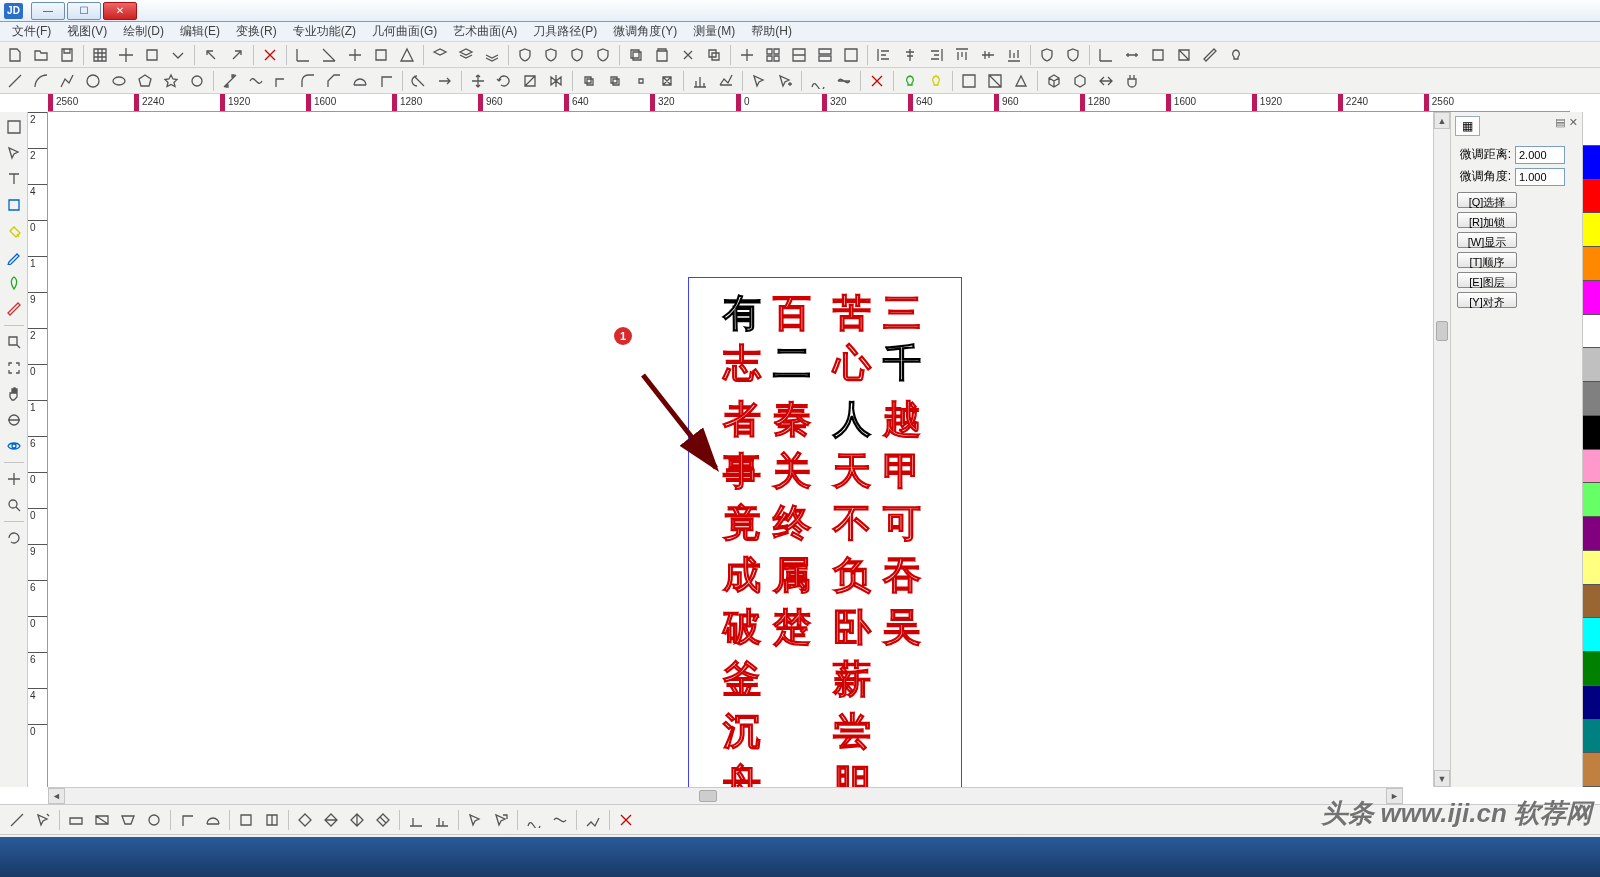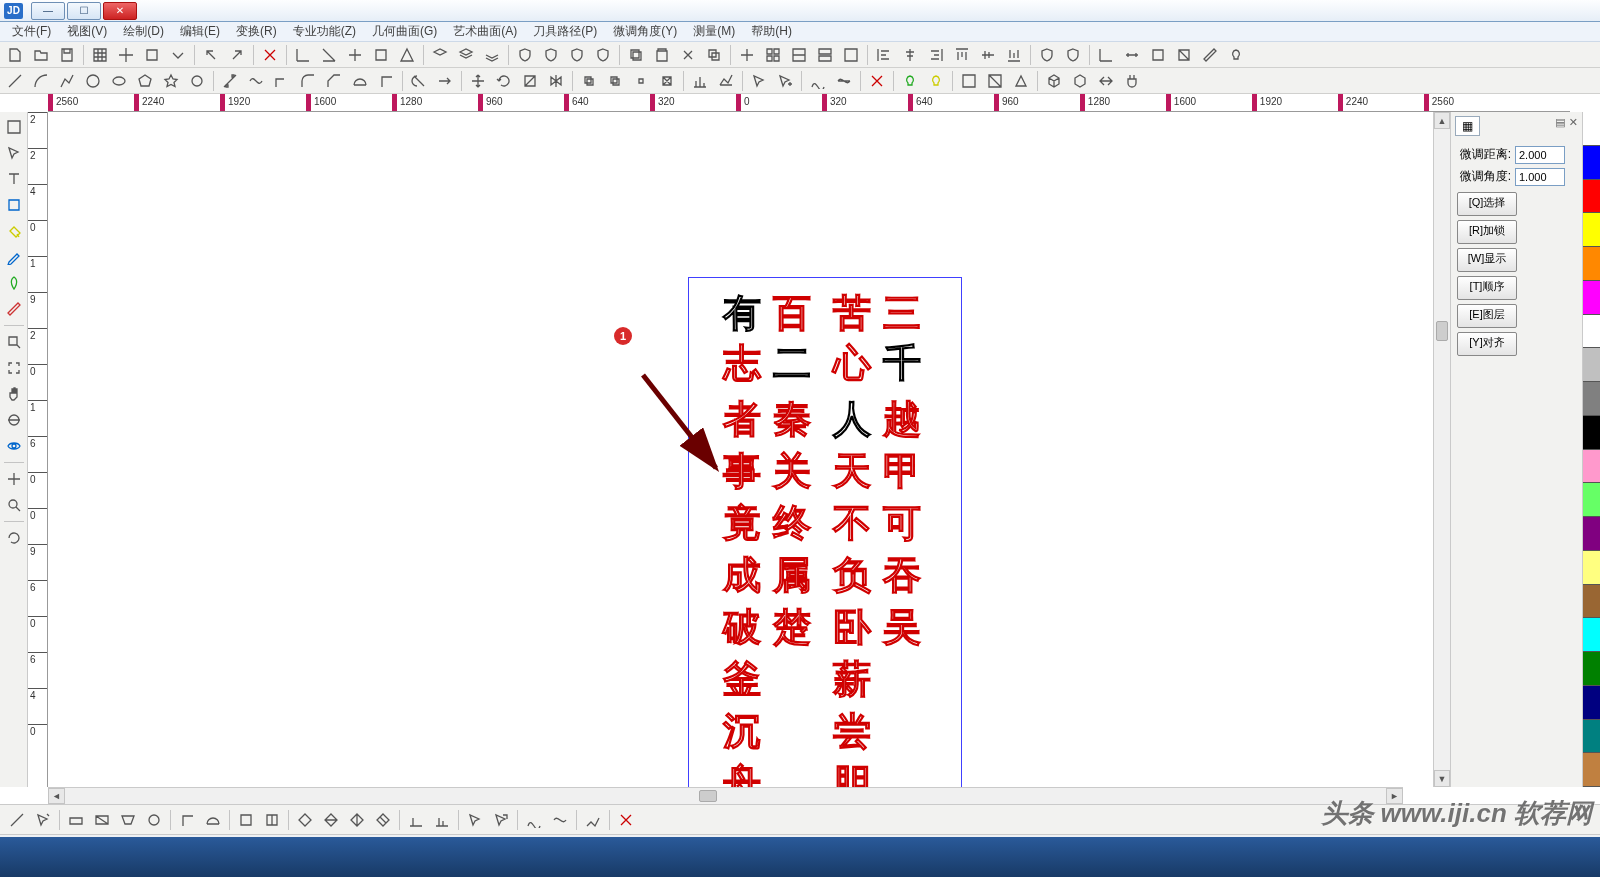--- a/index.html
+++ b/index.html
@@ -38,21 +38,21 @@
 .scroll-v { width: 17px; background: #f0f0f0; border-left: 1px solid #cacaca; display: flex; flex-direction: column; }
 .scroll-track { flex: 1; position: relative; }
 .scroll-thumb { position: absolute; left: 2px; right: 2px; background: #cdcdcd; border: 1px solid #aaa; border-radius: 2px; }
 .scroll-btn { height: 17px; background: #e8e8e8; border: 1px solid #c4c4c4; display: flex; align-items: center; justify-content: center; font-size: 9px; color: #555; }
 .right-panel { width: 150px; background: #f2f2f0; border-left: 1px solid #cacaca; display: flex; }
 .rp-main { flex: 1; padding: 4px; font-size: 12px; }
 .rp-tab { display: inline-block; border: 1px solid #9ab; background: #fff; padding: 2px 6px; margin-bottom: 6px; }
 .rp-row { display: flex; align-items: flex-start; margin-bottom: 4px; }
 .rp-row label { flex: 0 0 56px; text-align: right; margin-right: 4px; }
 .rp-row input { width: 50px; height: 18px; border: 1px solid #7a9ec4; font-size: 11px; padding: 0 3px; }
-.rp-btn { display: inline-block; width: 60px; height: 24px; line-height: 18px; text-align: center; border: 1px solid #888; background: linear-gradient(#fff,#e4e4e4); font-size: 11px; margin: 2px; border-radius: 2px; cursor: default; }
+.rp-btn { display: inline-block; width: 60px; height: 16px; line-height: 18px; text-align: center; border: 1px solid #888; background: linear-gradient(#fff,#e4e4e4); font-size: 11px; margin: 2px; border-radius: 2px; cursor: default; }
 .rp-color-strip { width: 18px; display: flex; flex-direction: column; border-left: 1px solid #cacaca; }
 .rp-swatch { flex: 1; border-bottom: 1px solid #555; cursor: default; }
 .bottom-toolbar { height: 30px; background: #f2f2f0; border-top: 1px solid #cacaca; display: flex; align-items: center; padding: 0 4px; }
 .statusbar { height: 20px; background: #eef0f3; border-top: 1px solid #cacaca; display: flex; align-items: center; font-size: 12px; padding: 0 6px; }
 .statusbar .sb-left { flex: 1; }
 .scroll-h-wrap { height: 17px; background: #f0f0f0; border-top: 1px solid #cacaca; display: flex; margin-left: 48px; margin-right: 197px; }
 .scroll-h-wrap .scroll-btn { width: 17px; height: 100%; }
 .scroll-h-wrap .scroll-track { flex: 1; position: relative; }
 .scroll-h-wrap .scroll-thumb { top: 2px; bottom: 2px; left: 48%; width: 18px; }
 .watermark { position: absolute; right: 8px; bottom: 46px; font-size: 26px; color: rgba(0,0,0,0.55); font-weight: bold; font-style: italic; pointer-events: none; text-shadow: 0 0 2px #fff; white-space: nowrap; }

